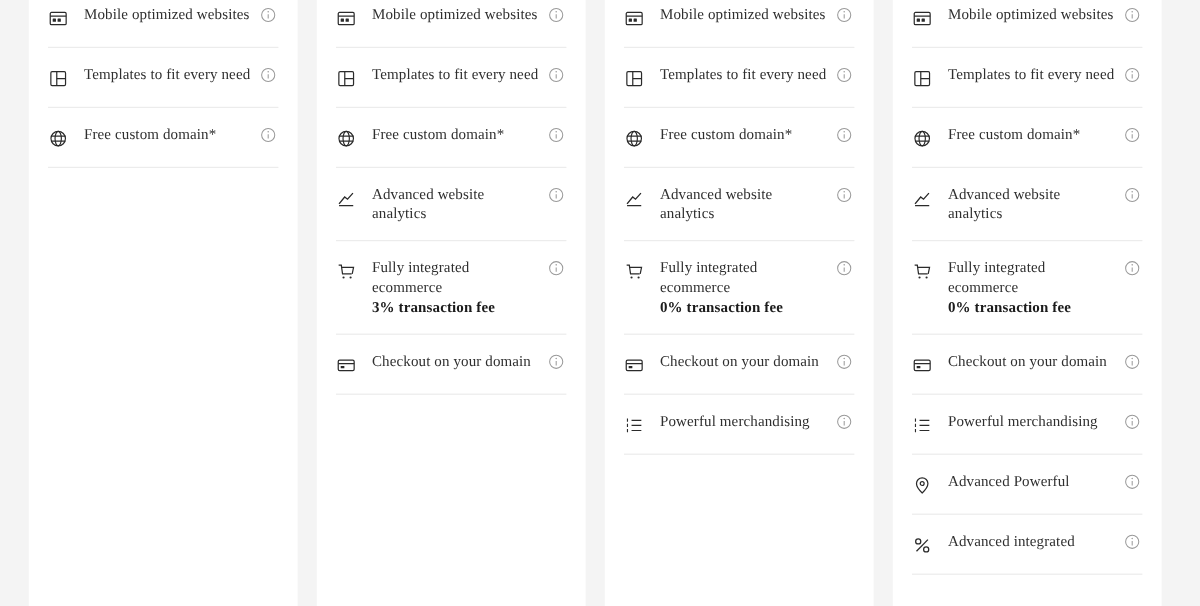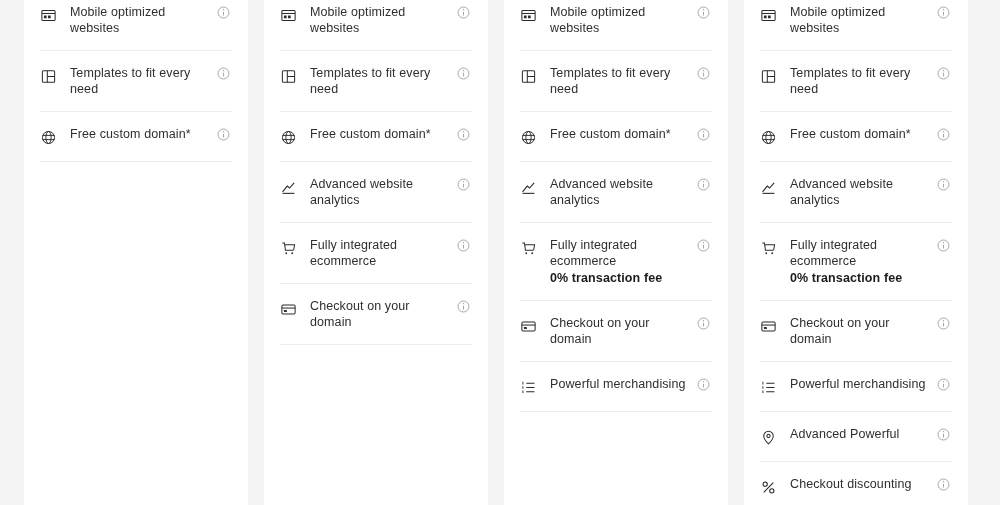--- a/index.html
+++ b/index.html
@@ -26,20 +26,21 @@
     background: #f4f4f4;
   }
 
   .plan-card {
     width: 224px;
     flex: 0 0 224px;
     background: #ffffff;
     height: 505px;
     position: relative;
     overflow: hidden;
+    font-family: Liberation Serif, serif;
   }
 
   .feature-list {
     padding: 0 16px;
     margin-top: -10px;
   }
 
   .feature-row {
     position: relative;
     display: flex;
@@ -270,20 +271,21 @@
           <span class="feature-icon">
             <svg width="17" height="17" viewBox="0 0 20 20" fill="none" stroke="currentColor" stroke-width="1.2">
               <path d="M2.6 3.4 H5.2 L6.4 12.1 H15.4"></path>
               <path d="M5.9 5.7 H17.2 L15.9 12.1"></path>
               <circle cx="7.4" cy="15.6" r="1.05" fill="currentColor" stroke="none"></circle>
               <circle cx="14.3" cy="15.6" r="1.05" fill="currentColor" stroke="none"></circle>
             </svg>
           </span>
           <div class="feature-text">
             <div class="feature-label">Fully integrated ecommerce</div>
+            <div class="feature-sub">3% transaction fee</div>
           </div>
           <span class="info-icon">
             <svg width="15" height="15" viewBox="0 0 20 20" fill="none" stroke="currentColor" stroke-width="1.15">
               <circle cx="10" cy="10" r="7.3"></circle>
               <line x1="10" y1="9.1" x2="10" y2="14"></line>
               <circle cx="10" cy="6.3" r="0.85" fill="currentColor" stroke="none"></circle>
             </svg>
           </span>
         </div>
         <div class="feature-row">
@@ -611,21 +613,21 @@
         </div>
         <div class="feature-row">
           <span class="feature-icon">
             <svg width="17" height="17" viewBox="0 0 20 20" fill="none" stroke="currentColor" stroke-width="1.25">
               <circle cx="6.1" cy="6.1" r="2.5"></circle>
               <circle cx="13.9" cy="13.9" r="2.5"></circle>
               <line x1="15.6" y1="4.3" x2="4.4" y2="15.7"></line>
             </svg>
           </span>
           <div class="feature-text">
-            <div class="feature-label">Checkout discounting</div>
+            <div class="feature-label">Advanced integrated</div>
           </div>
           <span class="info-icon">
             <svg width="15" height="15" viewBox="0 0 20 20" fill="none" stroke="currentColor" stroke-width="1.15">
               <circle cx="10" cy="10" r="7.3"></circle>
               <line x1="10" y1="9.1" x2="10" y2="14"></line>
               <circle cx="10" cy="6.3" r="0.85" fill="currentColor" stroke="none"></circle>
             </svg>
           </span>
         </div>
       </div>

